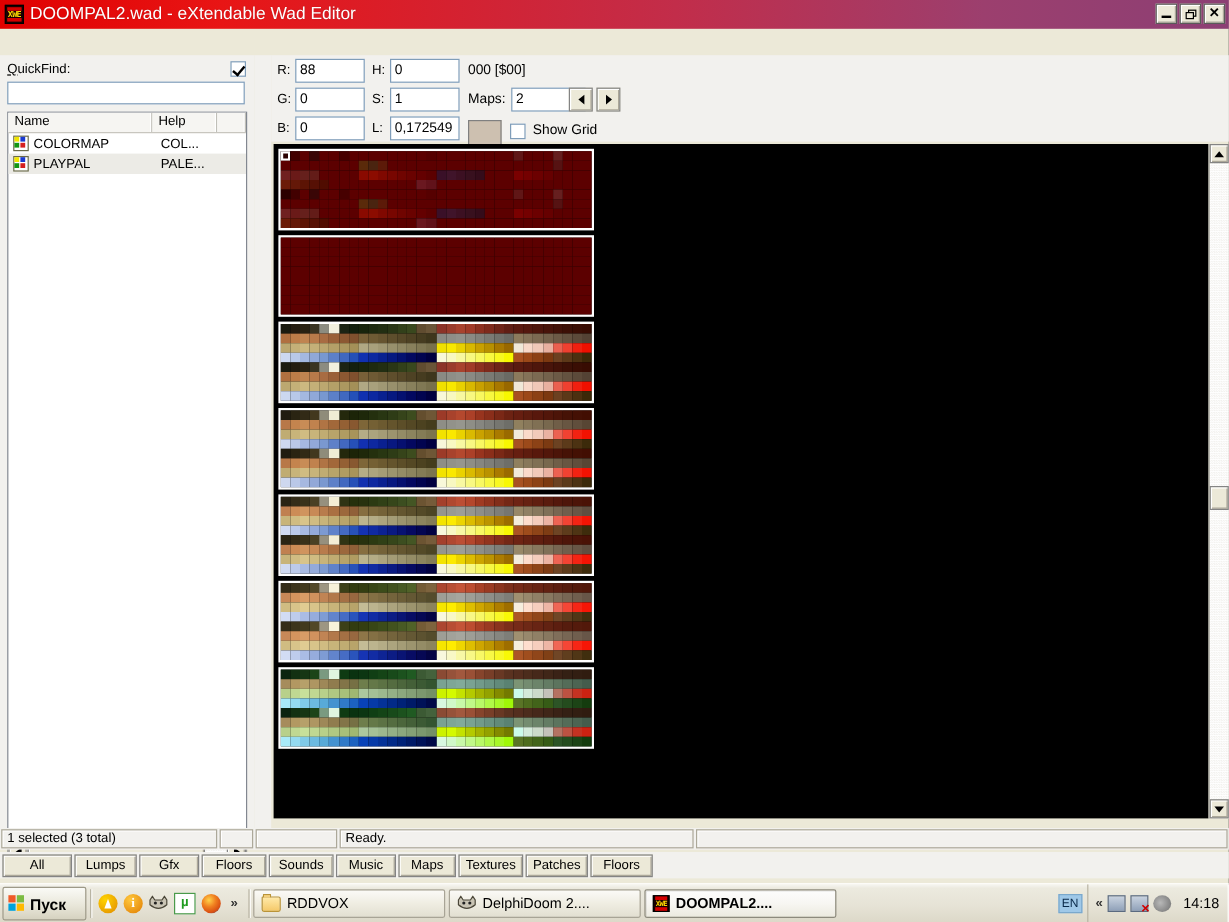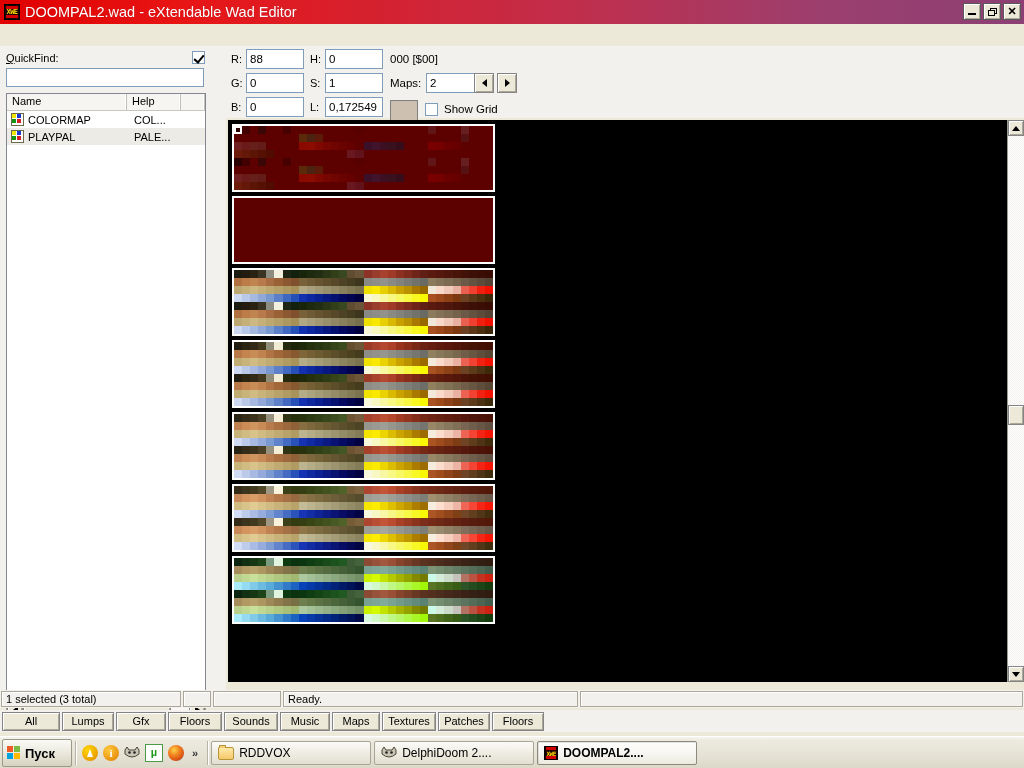--- a/index.html
+++ b/index.html
@@ -2298,15 +2298,25 @@
     </div>
     <div class="taskbtn active" style="width:160px">
       <span class="xwe-ic">
         <span class="bar b1"></span>
           <span class="bar b2"></span>
         <span class="xwe">XWE</span>
       </span>
       <span>DOOMPAL2....</span>
     </div>
 
+    <div class="tray">
+      <div class="langbox">EN</div>
+      <div class="traybox">
+        <span class="traychev">«</span>
+        <span class="trayicon net1"></span>
+        <span class="trayicon net2"></span>
+        <span class="trayicon spk"></span>
+        <span class="clock">14:18</span>
+      </div>
+    </div>
   </div>
 
 </div>
 
 </body></html>

